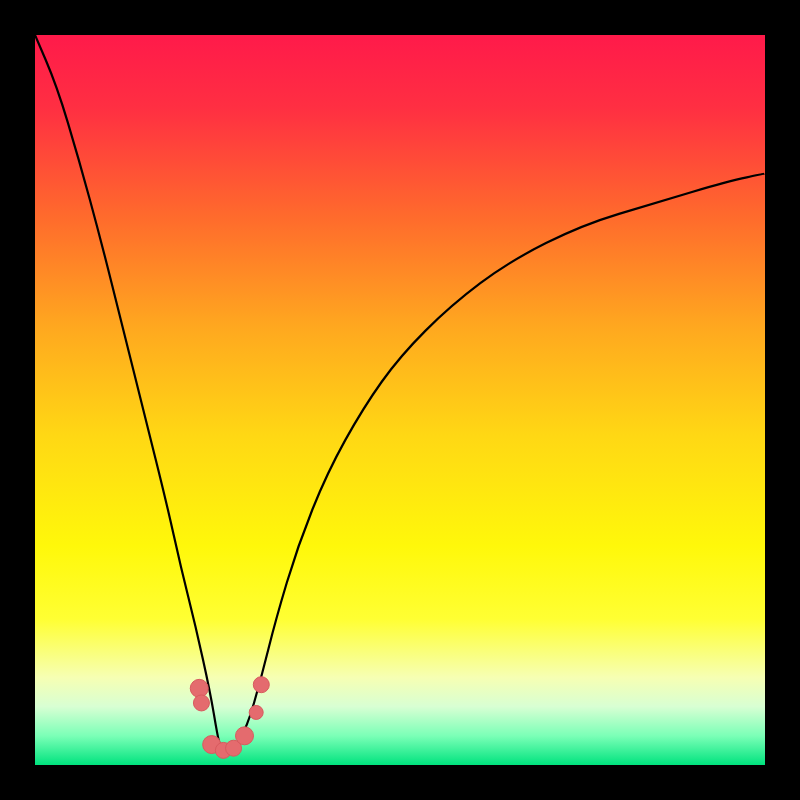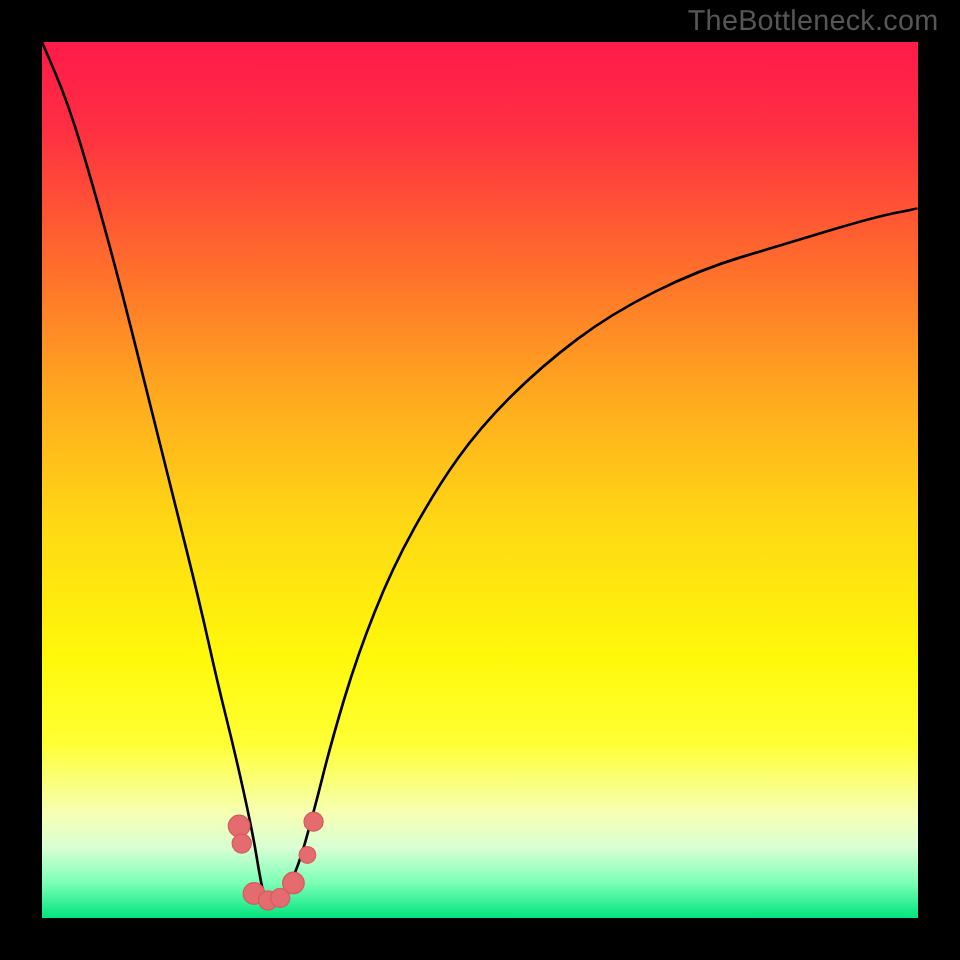--- a/index.html
+++ b/index.html
@@ -38,21 +38,20 @@
   .plot svg {
     display: block;
     width: 730px;
     height: 730px;
   }
 </style>
 </head>
 <body>
 
 <div class="stage">
-  <div class="watermark">TheBottleneck.com</div>
 
   <div class="plot">
     <svg viewBox="0 0 730 730" preserveAspectRatio="none">
       <defs>
         <linearGradient id="bg-grad" x1="0" y1="0" x2="0" y2="1">
         <stop offset="0.0%" stop-color="#ff1a4a"></stop>
             <stop offset="10.0%" stop-color="#ff2f42"></stop>
             <stop offset="25.0%" stop-color="#ff6b2c"></stop>
             <stop offset="40.0%" stop-color="#ffa81f"></stop>
             <stop offset="55.0%" stop-color="#ffd814"></stop>

